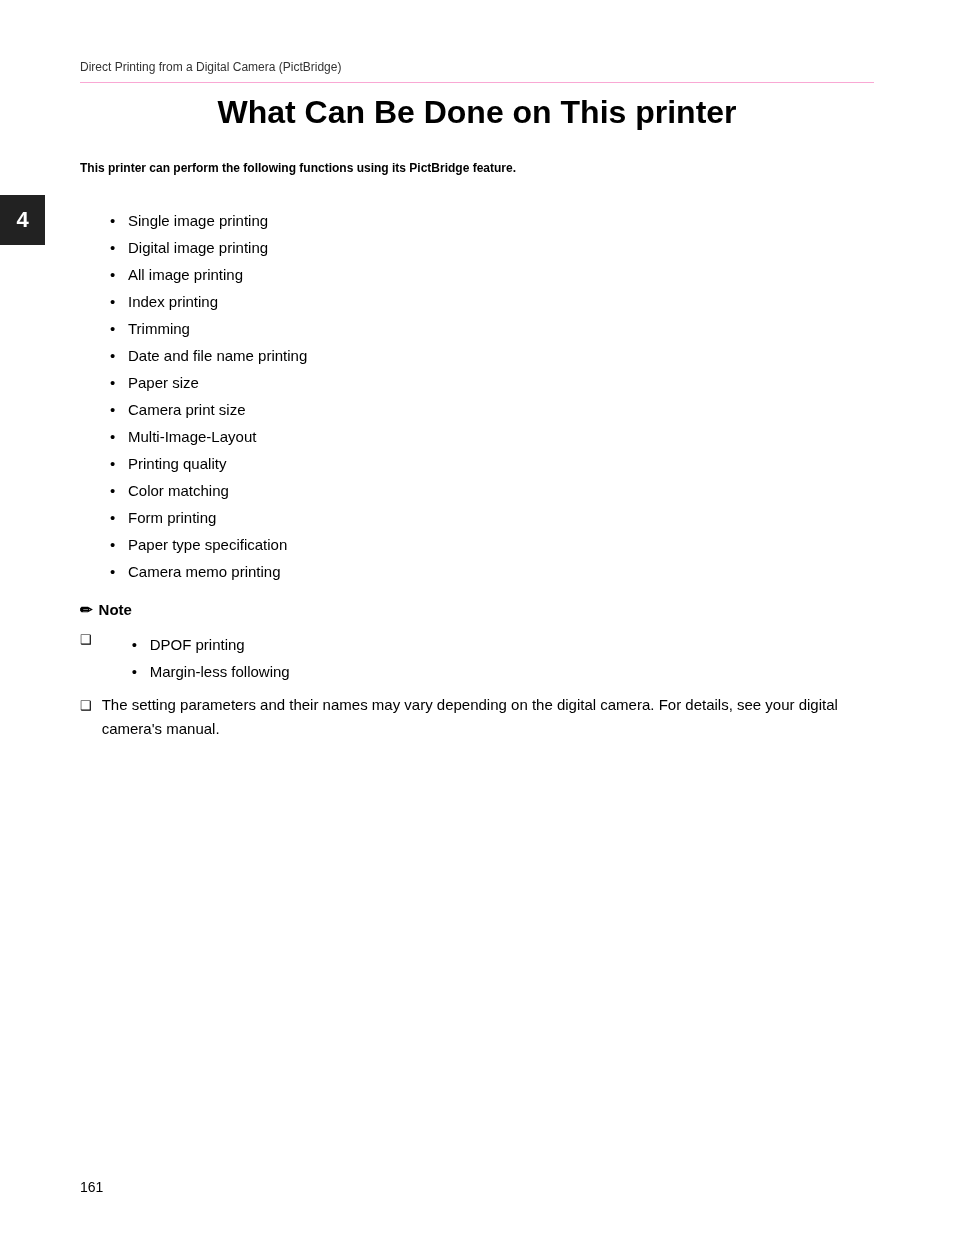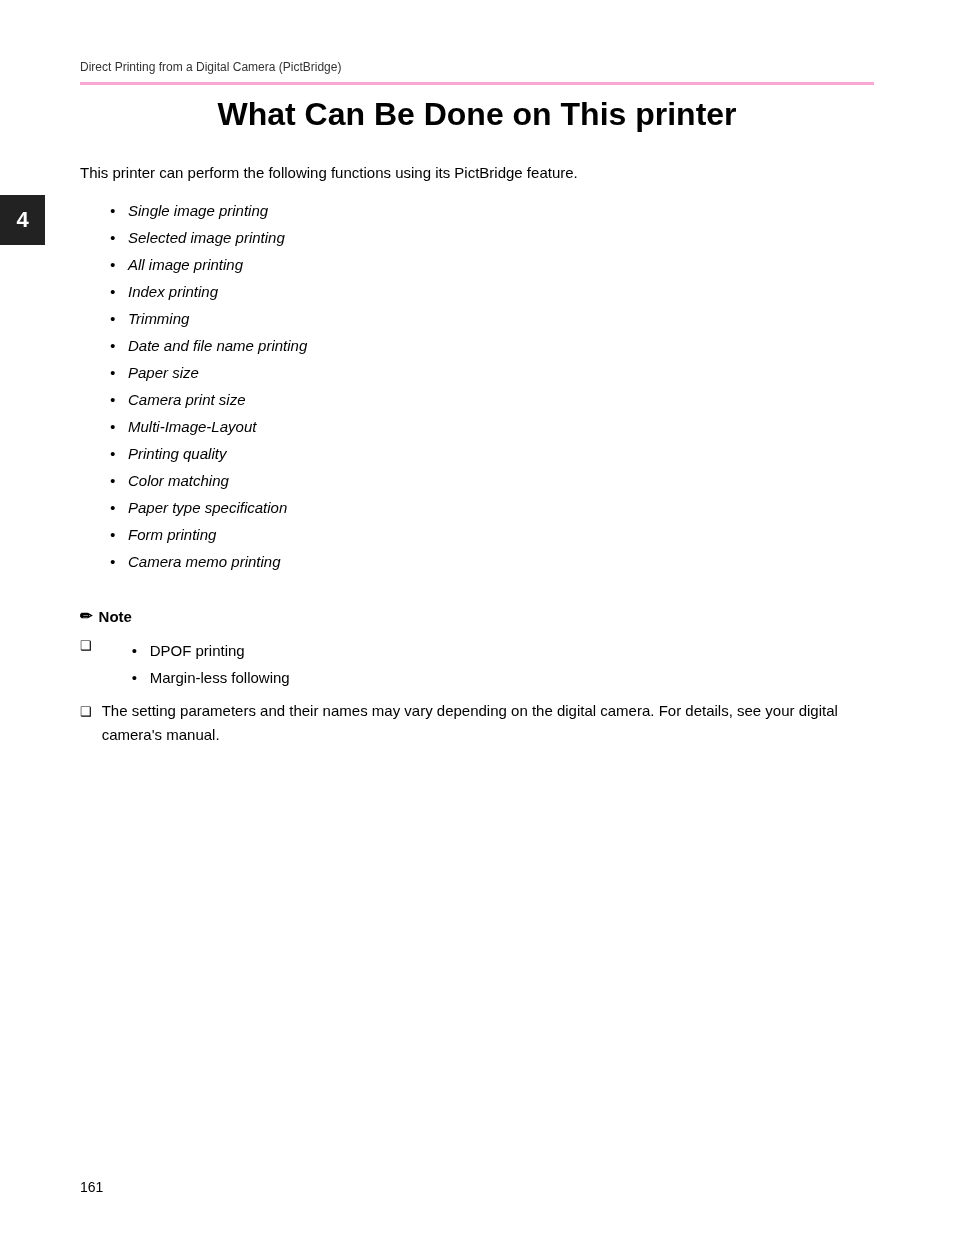--- a/index.html
+++ b/index.html
@@ -37,44 +37,44 @@
       align-items: center;
       justify-content: center;
       font-size: 22px;
       font-weight: bold;
     }
 
     .breadcrumb {
       font-size: 12px;
       color: #333333;
       margin-bottom: 10px;
-      border-bottom: 3px solid #f9a8d4;
+      border-bottom: 1px solid #f9a8d4;
       padding-bottom: 8px;
     }
 
     .page-title {
       font-size: 32px;
       font-weight: bold;
       margin-bottom: 28px;
       margin-top: 10px;
       line-height: 1.2;
       text-align: center;
     }
 
     .intro-text {
-      font-size: 15px;
+      font-size: 12px;
       line-height: 1.6;
-      margin-bottom: 12px;
+      margin-bottom: 28px;
+      font-weight: bold;
     }
 
     .bullet-list {
       list-style: none;
       margin-left: 30px;
-      margin-bottom: 32px;
-      font-style: italic;
+      margin-bottom: 16px;
     }
 
     .bullet-list li {
       font-size: 15px;
       line-height: 1.8;
       position: relative;
       padding-left: 18px;
     }
 
     .bullet-list li::before {
@@ -160,32 +160,32 @@
   <div class="breadcrumb">Direct Printing from a Digital Camera (PictBridge)</div>
 
   <h1 class="page-title">What Can Be Done on This printer</h1>
 
   <p class="intro-text">
     <span>This printer can perform the following functions using its PictBridge feature.</span><br>
   </p>
 
   <ul class="bullet-list" id="feature-list">
   <li>Single image printing</li>
-      <li>Selected image printing</li>
+      <li>Digital image printing</li>
       <li>All image printing</li>
       <li>Index printing</li>
       <li>Trimming</li>
       <li>Date and file name printing</li>
       <li>Paper size</li>
       <li>Camera print size</li>
       <li>Multi-Image-Layout</li>
       <li>Printing quality</li>
       <li>Color matching</li>
+      <li>Form printing</li>
       <li>Paper type specification</li>
-      <li>Form printing</li>
       <li>Camera memo printing</li>
     </ul>
 
   <div class="note-section">
     <div class="note-header">
       <span class="note-icon">✏</span>
       <span>Note</span>
     </div>
     <div id="note-items-container">
         <div class="note-item">

